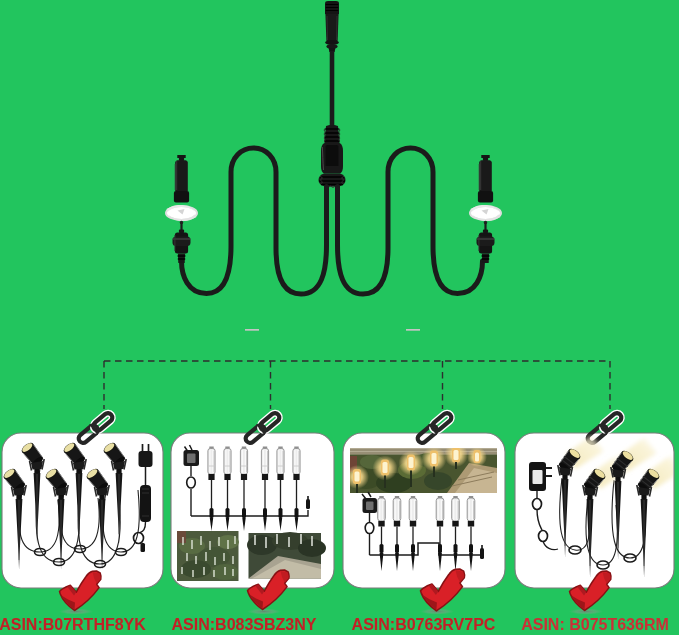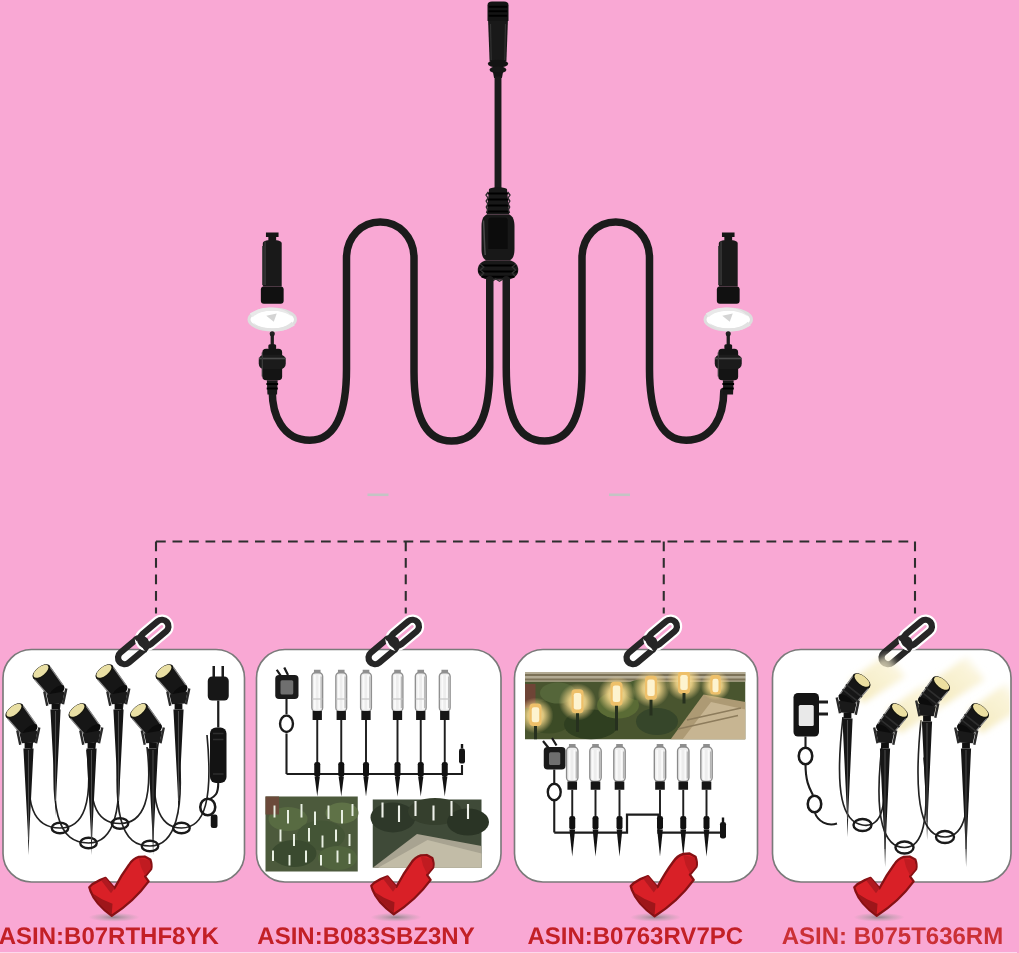--- a/index.html
+++ b/index.html
@@ -1,16 +1,16 @@
 <!DOCTYPE html>
 <html><head>
 <meta charset="utf-8">
 <style>
   html,body{margin:0;padding:0;background:#fff;}
-  #canvas{position:relative;width:679px;height:635px;background:#f9a8d4;overflow:hidden;
+  #canvas{position:relative;width:679px;height:635px;background:#22c55e;overflow:hidden;
           font-family:"Liberation Sans",sans-serif;}
 </style>
 </head>
 <body>
 <div id="canvas">
 <svg width="679" height="635" viewBox="0 0 679 635">
 <defs>
   <radialGradient id="shad" cx="50%" cy="50%" r="50%">
     <stop offset="0%" stop-color="#777" stop-opacity="0.75"></stop>
     <stop offset="60%" stop-color="#999" stop-opacity="0.35"></stop>

